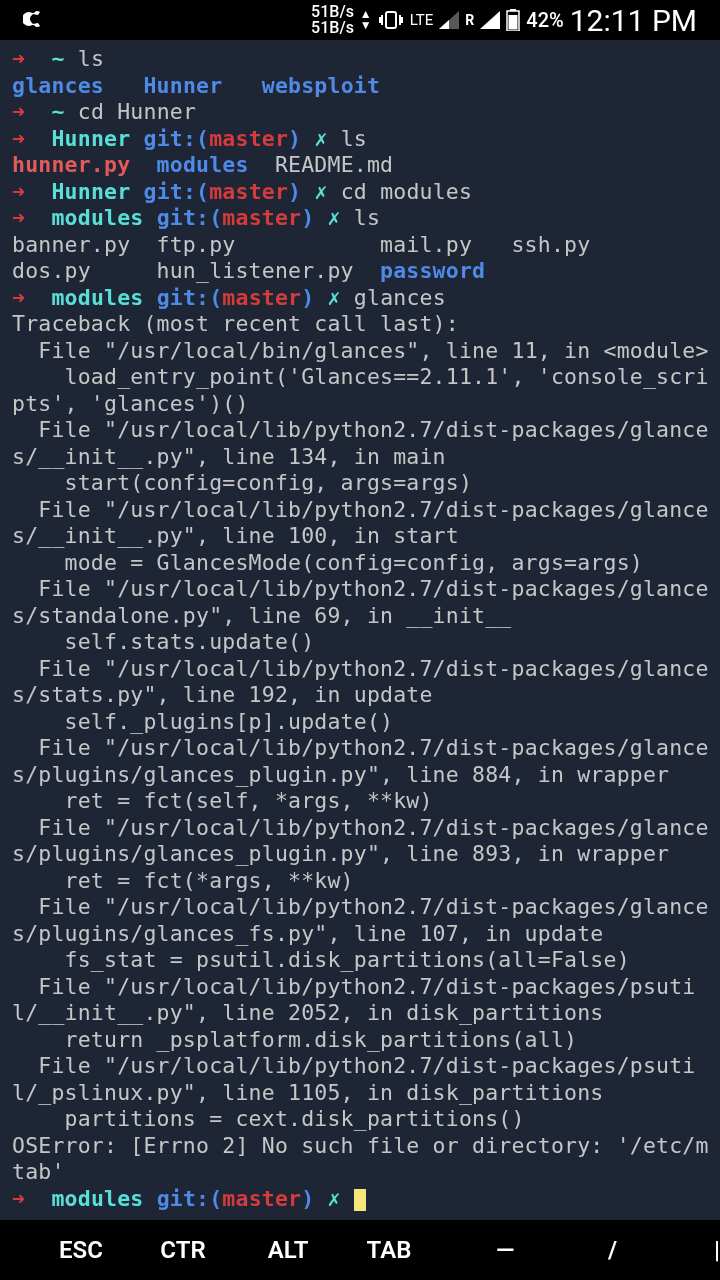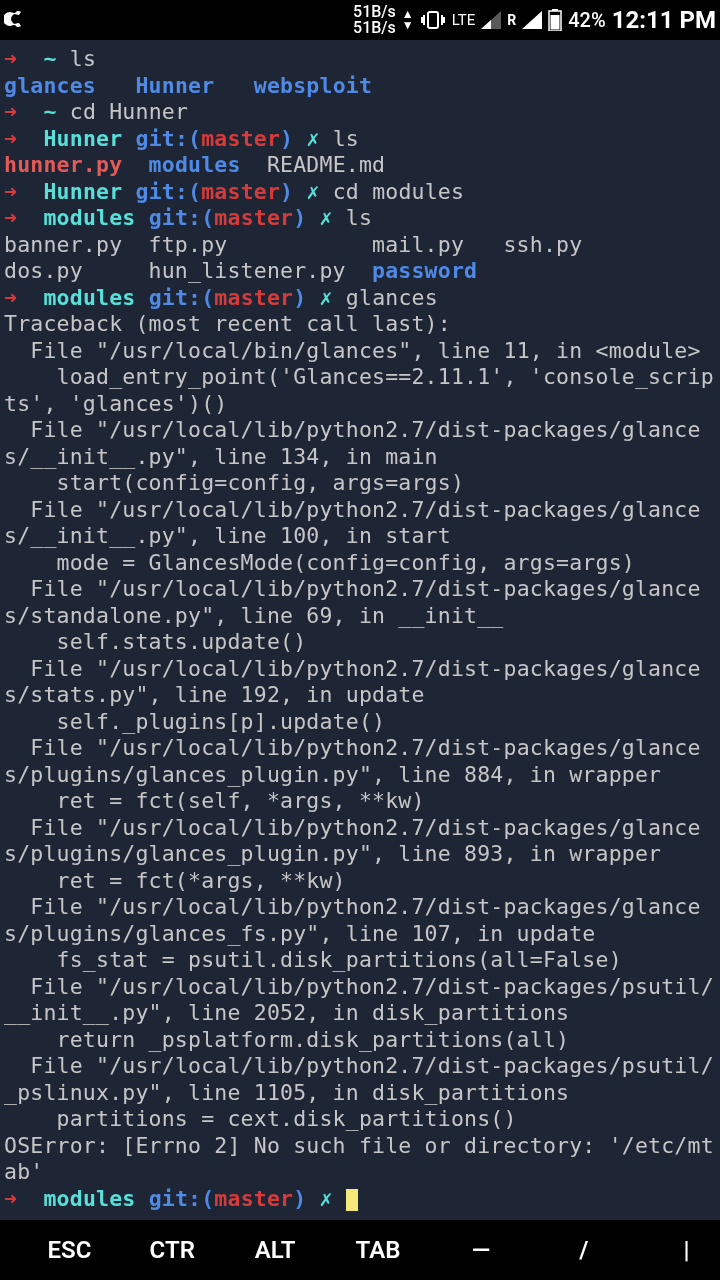--- a/index.html
+++ b/index.html
@@ -10,36 +10,36 @@
     font-family: "Menlo", "Consolas", monospace;
     overflow: hidden;
   }
   .statusbar {
     height: 40px;
     background: #000;
     color: #fff;
     display: flex;
     align-items: center;
     justify-content: space-between;
-    padding: 0 4px;
+    padding: 0 23px;
     font-family: -apple-system, Roboto, sans-serif;
     font-size: 20px;
     font-weight: 500;
   }
   .statusbar .left { display: flex; align-items: center; gap: 6px; }
   .statusbar .right { display: flex; align-items: center; gap: 6px; }
   .statusbar .speed { font-size: 16px; line-height: 16px; text-align: right; }
   .statusbar .speed span { display: block; }
   .statusbar .tri-updown { display:flex; flex-direction:column; font-size:12px; line-height:11px;}
   .statusbar svg { display:block; }
   .terminal {
     background: #1e2636;
     color: #c6c6c6;
     height: 1180px;
-    padding: 6px 4px 0 4px;
+    padding: 6px 4px 0 12px;
     font-size: 21.5px;
     line-height: 26.5px;
     white-space: pre-wrap;
     word-break: break-all;
     letter-spacing: 0.2px;
   }
   .arrow { color: #d63b3b; font-weight: bold; }
   .cyan  { color: #58e0d8; font-weight: bold; }
   .blue  { color: #4f8ae6; font-weight: bold; }
   .bluefile { color: #4f8ae6; font-weight: bold; }
@@ -60,21 +60,21 @@
     height: 60px;
     background: #000;
     display: flex;
     align-items: center;
     justify-content: space-around;
     color: #fff;
     font-family: -apple-system, Roboto, sans-serif;
     font-size: 24px;
     font-weight: 600;
   }
-  .keyrow .k { flex: 1; text-align: center; margin-left: 36px; }
+  .keyrow .k { flex: 1; text-align: right; margin-left: 36px; }
 </style>
 </head>
 <body>
 
 <div class="statusbar">
   <div class="left">
     <span>
       <svg width="28" height="22" viewBox="0 0 28 22">
           <path fill="#fff" d="M6 3a7 7 0 0 0 0 14c2 0 2-1 4-1s2 2 4 2c2 0 3-1 3-1l-2-3c-4 0-4 2-6 0a5 5 0 0 1 0-8c2-2 2 0 6 0l2-3s-1-1-3-1c-2 0-2 2-4 2s-2-1-4-1z"></path>
         </svg>
@@ -109,21 +109,21 @@
         </svg>
     </span>
     <span>
       <svg width="14" height="22" viewBox="0 0 14 22">
           <rect x="4" y="0" width="6" height="2" fill="#fff"></rect>
           <rect x="1" y="2" width="12" height="20" fill="none" stroke="#fff" stroke-width="1.5"></rect>
           <rect x="2.5" y="6" width="9" height="14.5" fill="#fff"></rect>
         </svg>
     </span>
     <span>42%</span>
-    <span style="font-size:24px;font-weight:700">12:11 PM</span>
+    <span style="font-size:30px;font-weight:400">12:11 PM</span>
   </div>
 </div>
 
 <div class="terminal"><span class="arrow">➜</span>  <span class="cyan">~</span> <span class="plain">ls</span>
 <span class="bluefile">glances</span>   <span class="bluefile">Hunner</span>   <span class="bluefile">websploit</span>
 <span class="arrow">➜</span>  <span class="cyan">~</span> <span class="plain">cd Hunner</span>
 <span class="arrow">➜</span>  <span class="cyan">Hunner</span> <span class="blue">git:(</span><span class="redb">master</span><span class="blue">)</span> <span class="cyan">✗</span> <span class="plain">ls</span>
 <span class="red">hunner.py</span>  <span class="bluefile">modules</span>  <span class="plain">README.md</span>
 <span class="arrow">➜</span>  <span class="cyan">Hunner</span> <span class="blue">git:(</span><span class="redb">master</span><span class="blue">)</span> <span class="cyan">✗</span> <span class="plain">cd modules</span>
 <span class="arrow">➜</span>  <span class="cyan">modules</span> <span class="blue">git:(</span><span class="redb">master</span><span class="blue">)</span> <span class="cyan">✗</span> <span class="plain">ls</span>

